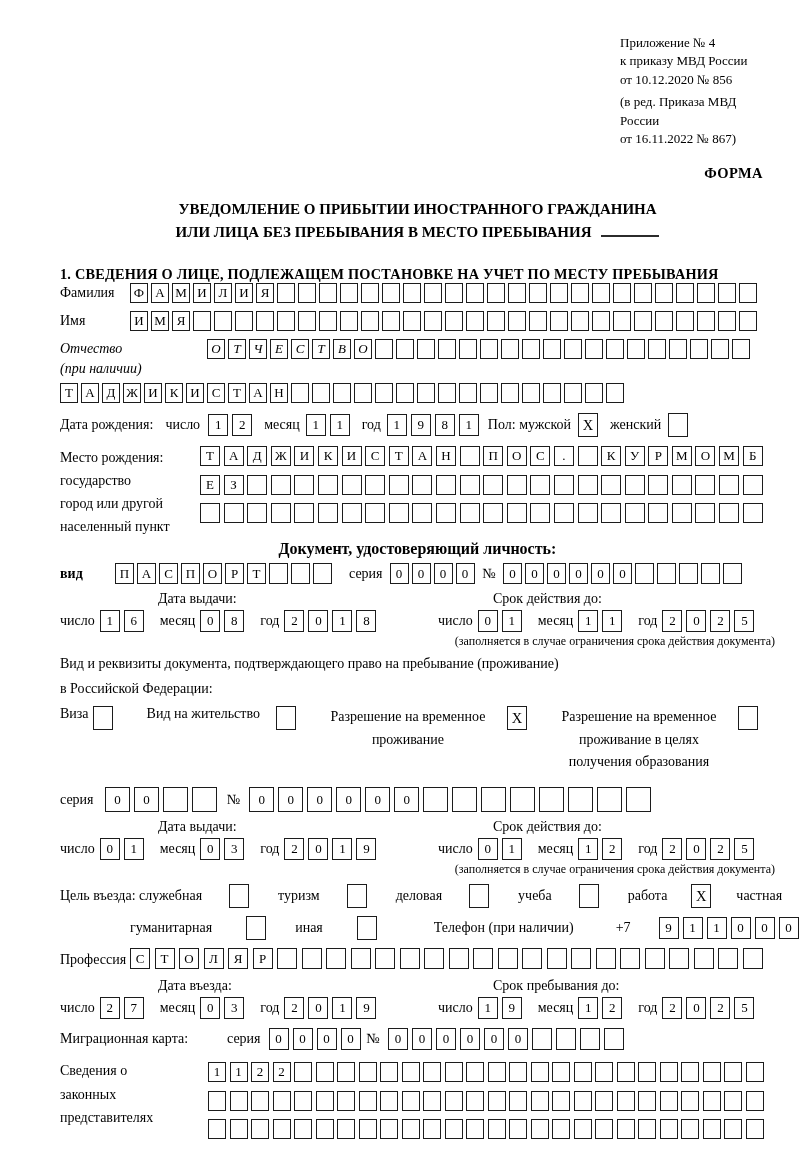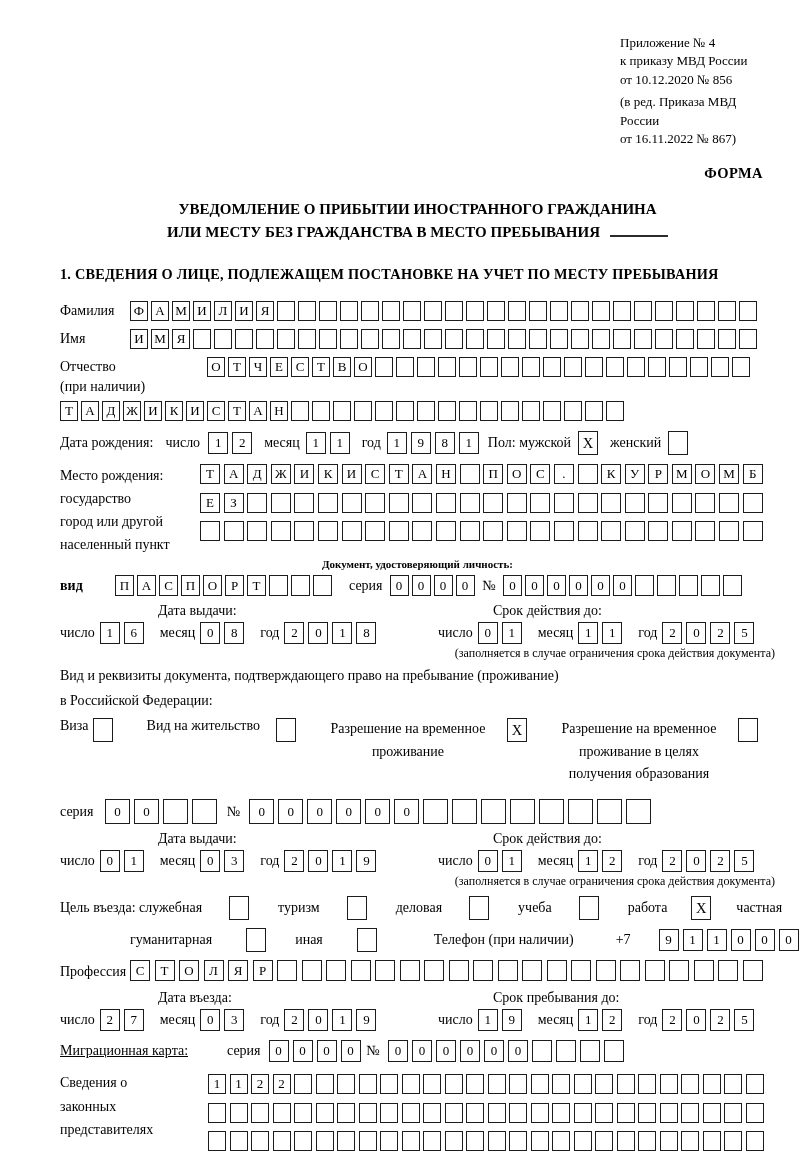--- a/index.html
+++ b/index.html
@@ -8,34 +8,34 @@
   .page { width: 800px; height: 1163px; padding: 34px 25px 0 60px; overflow: hidden; background: #fff; position: relative; }
 
   
   .hdr { margin-left: 560px; font-size: 13px; line-height: 1.42; }
   .hdr2 { margin-top: 4px; }
   .forma { text-align: right; padding-right: 12px; font-weight: bold; font-size: 14.5px; margin-top: 16px; letter-spacing: .4px; }
 
   
   .title { text-align: center; font-weight: bold; font-size: 15px; margin-top: 16px; line-height: 1.55; }
   .t-underline { display: inline-block; width: 58px; border-bottom: 2px solid #2b2b2b; height: 14px; margin-left: 10px; }
-  .section-title { font-weight: bold; font-size: 14.3px; margin-top: 22px; margin-bottom: 18px; letter-spacing: .2px; }
+  .section-title { font-weight: bold; font-size: 14.3px; margin-top: 22px; letter-spacing: .2px; }
 
   
   .row { display: flex; align-items: flex-start; margin-bottom: 8px; }
   .nowrap { flex-wrap: nowrap; white-space: nowrap; align-items: center; }
   .lbl, .dlbl, .plbl, .txt { font-size: 14px; }
   .lbl2 { font-size: 14px; line-height: 20px; }
   .w-surname { width: 70px; padding-top: 2px; }
   .w-patr { width: 147px; }
   .w-cit { width: 112px; }
   .w-bp { width: 140px; line-height: 23px; }
   .w-vid { width: 55px; font-weight: bold; }
   .w-ser { width: 45px; }
-  .w-mig { width: 167px; text-decoration: underline; }
+  .w-mig { width: 167px; }
   .w-prof { width: 70px; padding-top: 2px; }
   .w-rep { width: 148px; line-height: 23.5px; }
 
   
   .boxes { display: flex; flex-wrap: nowrap; }
   .cell { display: inline-flex; flex: none; align-items: center; justify-content: center;
           width: var(--cw, 18px); height: var(--chh, 20px); border: 1.8px solid #1c1c1c;
           margin-right: var(--cg, 3px); font-size: 13px; font-family: "Liberation Serif", serif; }
   .bp    { --cw: 20px; --cg: 3.6px; }
   .doc   { --cw: 19px; --cg: 3px;  --chh: 21px; }
@@ -45,21 +45,21 @@
   .mg    { --cw: 20px; --cg: 4px;  --chh: 22px; }
   .prof  { --cw: 20px; --cg: 4.5px;--chh: 21px; }
   .rep   { --cw: 18px; --cg: 3.5px;}
   .boxrows .boxes { margin-bottom: 8.5px; }
 
   .checkbox { display: inline-flex; flex: none; align-items: center; justify-content: center;
               width: 20px; height: 24px; border: 1.8px solid #1c1c1c; font-size: 14.5px;
               margin-left: 7px; }
 
   
-  .center-bold { text-align: center; font-weight: bold; font-size: 11px; margin: 2px 0 5px; }
+  .center-bold { text-align: center; font-weight: bold; font-size: 16px; margin: 2px 0 5px; }
   .gapl { margin-left: 14px; }
   .gaps { margin-left: 8px; margin-right: 6px; }
 
   
   .datepair { display: flex; align-items: flex-start; margin-top: 2px; }
   .dp-left { width: 378px; }
   .dp-right { flex: 1; }
   .dp-head { font-size: 14px; margin-left: 98px; margin-bottom: 3px; }
   .dp-head2 { font-size: 14px; margin-left: 55px; margin-bottom: 3px; }
   .dp-line { display: flex; align-items: center; white-space: nowrap; }
@@ -91,21 +91,21 @@
     <div class="hdr2">
       <div>(в ред. Приказа МВД России</div>
       <div>от 16.11.2022 № 867)</div>
     </div>
   </div>
 
   <div class="forma">ФОРМА</div>
 
   <div class="title">
     <div>УВЕДОМЛЕНИЕ О ПРИБЫТИИ ИНОСТРАННОГО ГРАЖДАНИНА</div>
-    <div><span>ИЛИ МЕСТУ БЕЗ ГРАЖДАНСТВА В МЕСТО ПРЕБЫВАНИЯ</span><span class="t-underline"></span></div>
+    <div><span>ИЛИ ЛИЦА БЕЗ ПРЕБЫВАНИЯ В МЕСТО ПРЕБЫВАНИЯ</span><span class="t-underline"></span></div>
   </div>
 
   <div class="section-title">1. СВЕДЕНИЯ О ЛИЦЕ, ПОДЛЕЖАЩЕМ ПОСТАНОВКЕ НА УЧЕТ ПО МЕСТУ ПРЕБЫВАНИЯ</div>
 
   <div class="row">
     <div class="lbl w-surname">Фамилия</div>
     <div class="boxes">
         <span class="cell">Ф</span>
         <span class="cell">А</span>
         <span class="cell">М</span>
@@ -168,21 +168,21 @@
         <span class="cell"></span>
         <span class="cell"></span>
         <span class="cell"></span>
         <span class="cell"></span>
         <span class="cell"></span>
         <span class="cell"></span>
         <span class="cell"></span>
       </div>
   </div>
 
-  <div class="row" style="margin-bottom:4px;">
+  <div class="row" style="margin-bottom:4px;font-style:italic;">
     <div class="lbl2 w-patr">
       <div>Отчество</div>
       <div>(при наличии)</div>
     </div>
     <div class="boxes">
         <span class="cell">О</span>
         <span class="cell">Т</span>
         <span class="cell">Ч</span>
         <span class="cell">Е</span>
         <span class="cell">С</span>

